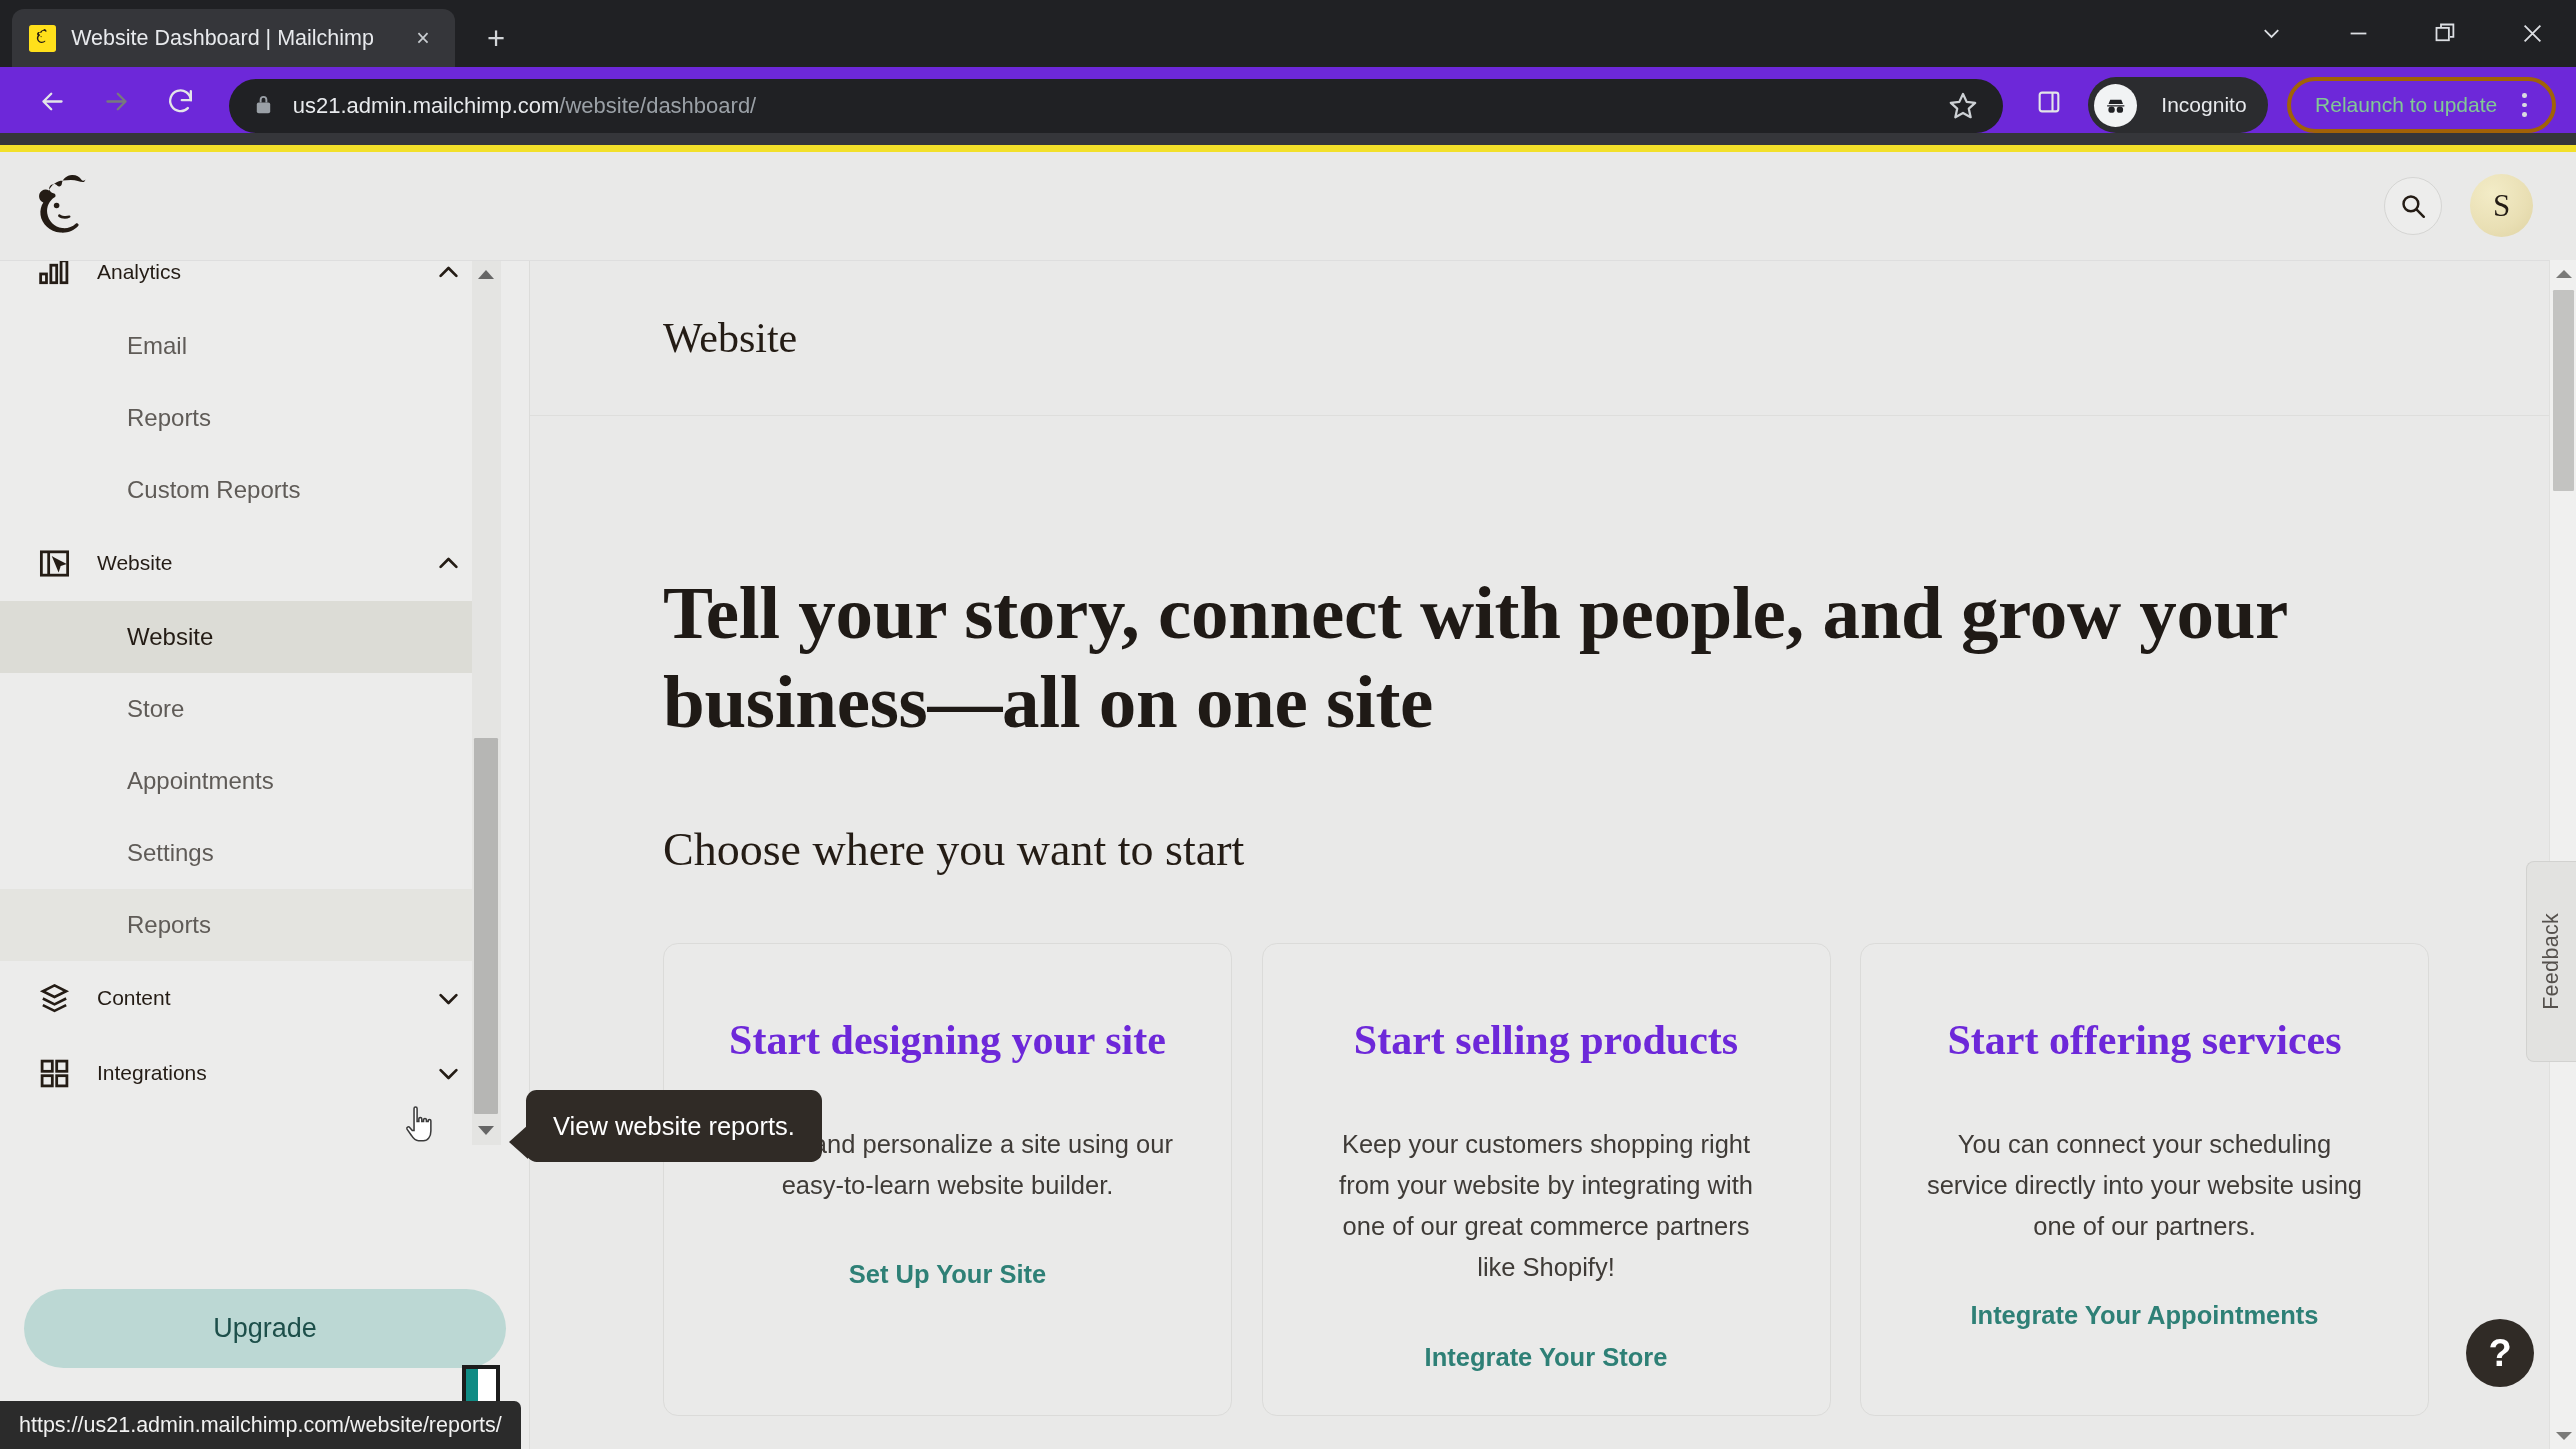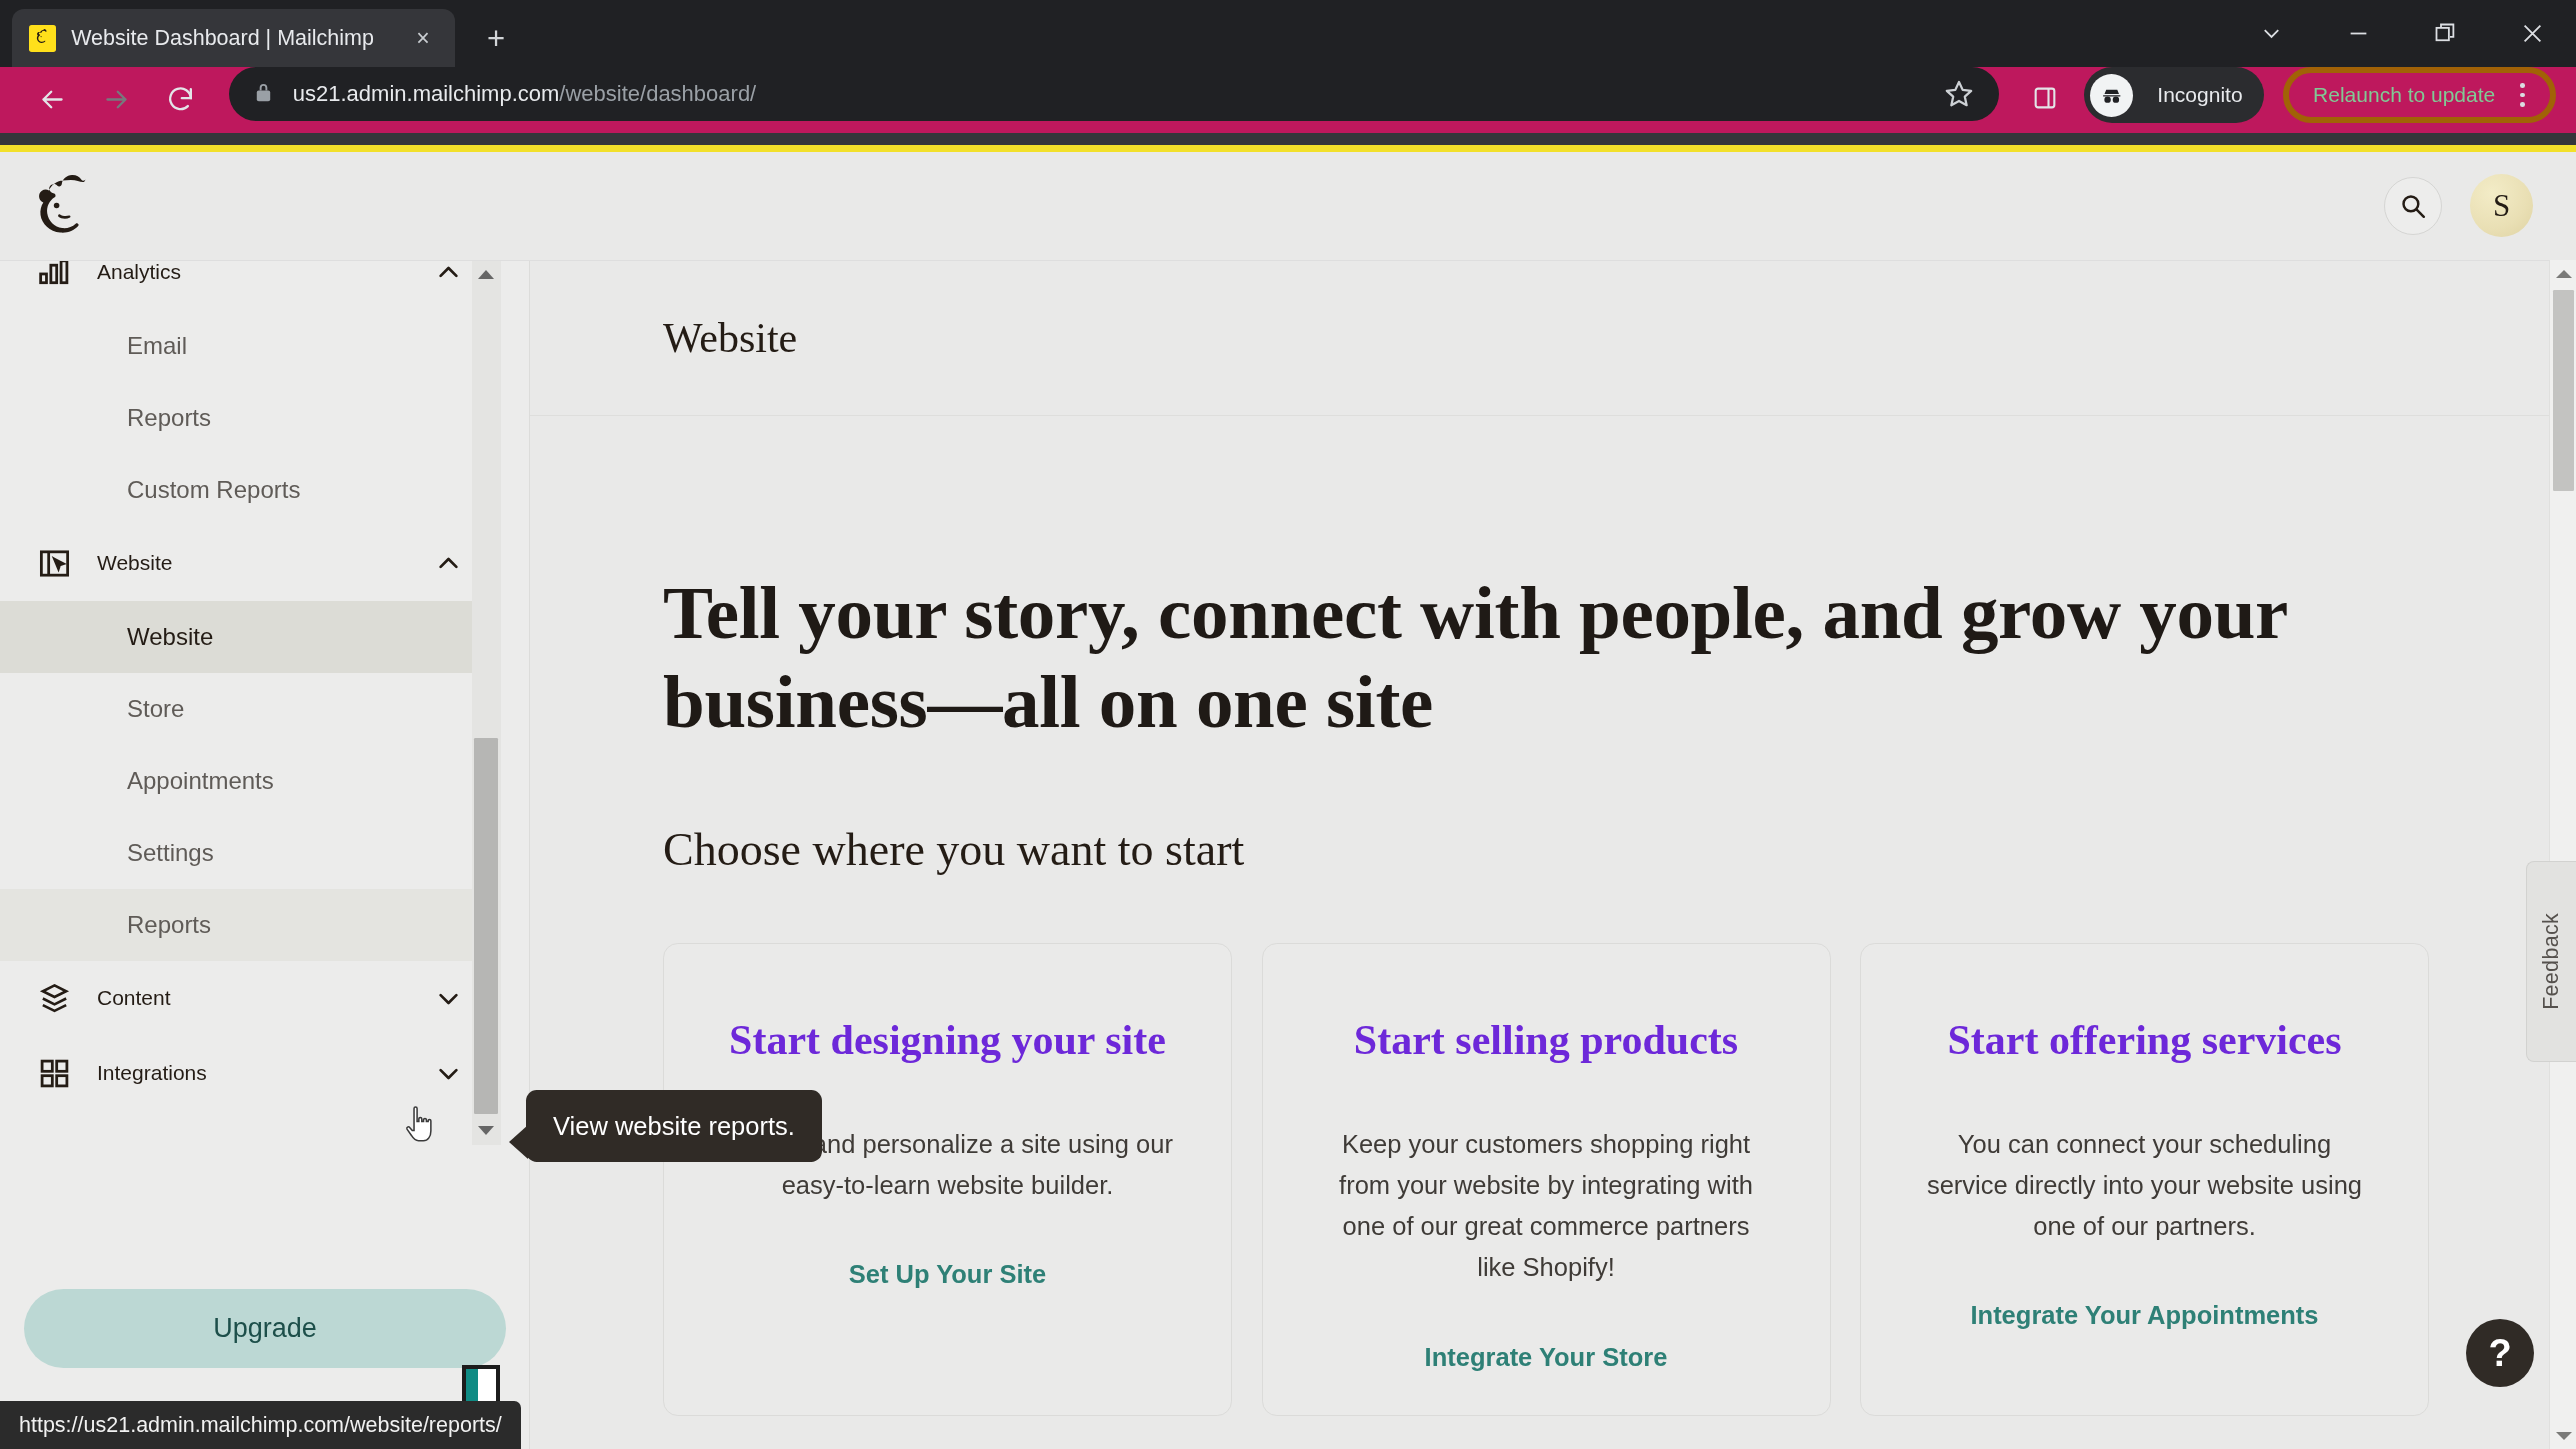--- a/index.html
+++ b/index.html
@@ -45,21 +45,21 @@
   .winbtns {
     position: absolute; right: 0; top: 0; height: 67px; display: flex; align-items: center;
   }
   .winbtn {
     width: 87px; height: 67px; display: flex; align-items: center; justify-content: center;
     color: #dcdfe3;
   }
   .winbtn svg { width: 27px; height: 27px; }
 
   .toolbar {
-    height: 66px; background: #be185d; display: flex; align-items: flex-start;
+    height: 66px; background: #6d28d9; display: flex; align-items: flex-end;
     padding: 0 20px; gap: 0;
   }
   .navbtn {
     width: 64px; height: 64px; border-radius: 50%; display: flex;
     align-items: center; justify-content: center; color: #e3e5e8; flex: none;
   }
   .navbtn svg { width: 31px; height: 31px; }
   .navbtn.disabled { color: #77797d; }
   .omnibox {
     flex: 1; height: 54px; background: #202124; border-radius: 27px;
@@ -80,21 +80,21 @@
     height: 56px; background: #2b2c2f; border-radius: 28px; display:flex;
     align-items:center; gap: 24px; padding: 0 21.5px 0 6.7px; margin-left: 8px; flex:none;
   }
   .incognito-avatar {
     width: 43px; height: 43px; border-radius: 50%; background: #f1f3f4;
     display:flex; align-items:center; justify-content:center; flex:none;
   }
   .incognito-avatar svg { width: 29.5px; height: 29.5px; }
   .incognito-label { color: #e8eaed; font-size: 21px; white-space: nowrap; }
   .relaunch-pill {
-    height: 56px; border: 6px solid #a16207; border-radius: 28px;
+    height: 56px; border: 4px solid #a16207; border-radius: 28px;
     display: flex; align-items: center; padding: 0 9.4px 0 24px; margin-left: 19px;
     gap: 9.4px; flex:none; background: transparent;
   }
   .relaunch-label { color: #81c995; font-size: 21px; white-space: nowrap; }
   .kebab { width: 36px; height: 47px; display:flex; flex-direction:column;
     align-items:center; justify-content:center; gap:4.7px; }
   .kebab i { width: 4.7px; height: 4.7px; border-radius:50%; background:#dadce0; display:block;}
 
   
   .viewport {

